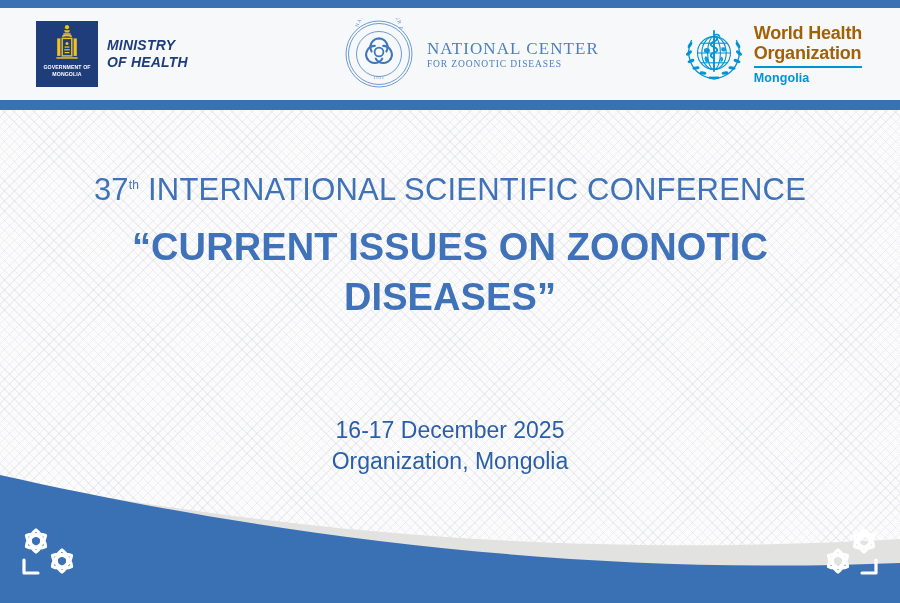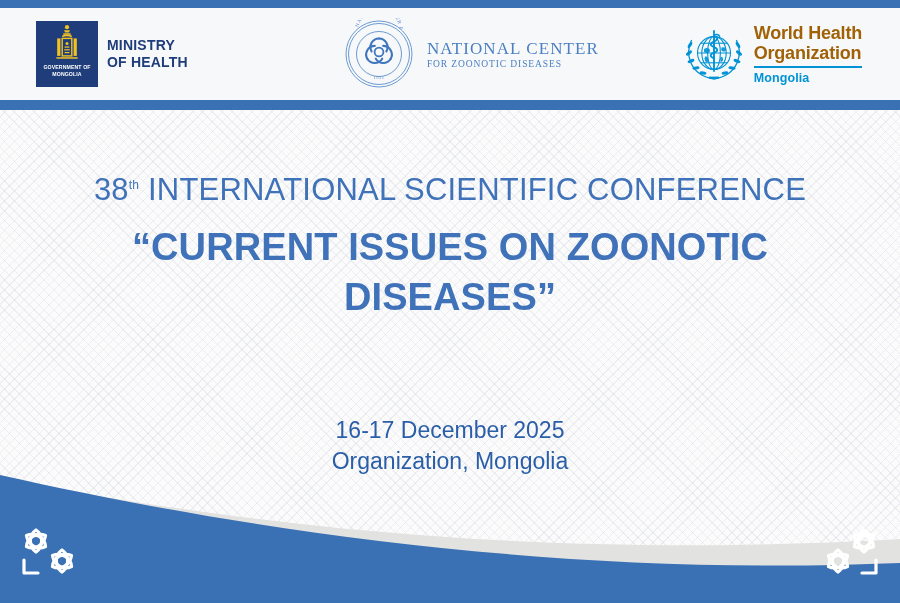--- a/index.html
+++ b/index.html
@@ -86,20 +86,21 @@
     text-align: center;
     margin-top: 2px;
   }
   .moh-label {
     margin-left: 9px;
     color: #1f3d7a;
     font-size: 14px;
     font-weight: bold;
     line-height: 17px;
     letter-spacing: 0.2px;
+    font-style: italic;
   }
 
   
   .nczd {
     display: flex;
     align-items: center;
     margin-left: 155px;
     gap: 8px;
   }
   .nczd-text {
@@ -328,21 +329,21 @@
         <div class="who-name">World Health</div>
         <div class="who-name">Organization</div>
         <div class="who-underline"></div>
         <div class="who-country">Mongolia</div>
       </div>
     </div>
 
   </div>
 
   <div class="title-wrap">
-    <div class="conf-line"><span>38</span><sup>th</sup><span> INTERNATIONAL SCIENTIFIC CONFERENCE</span></div>
+    <div class="conf-line"><span>37</span><sup>th</sup><span> INTERNATIONAL SCIENTIFIC CONFERENCE</span></div>
     <div class="theme">
       <div>“CURRENT ISSUES ON ZOONOTIC</div>
       <div>DISEASES”</div>
     </div>
   </div>
 
   <div class="meta">
     <div>16-17 December 2025</div>
     <div>Organization, Mongolia</div>
   </div>

